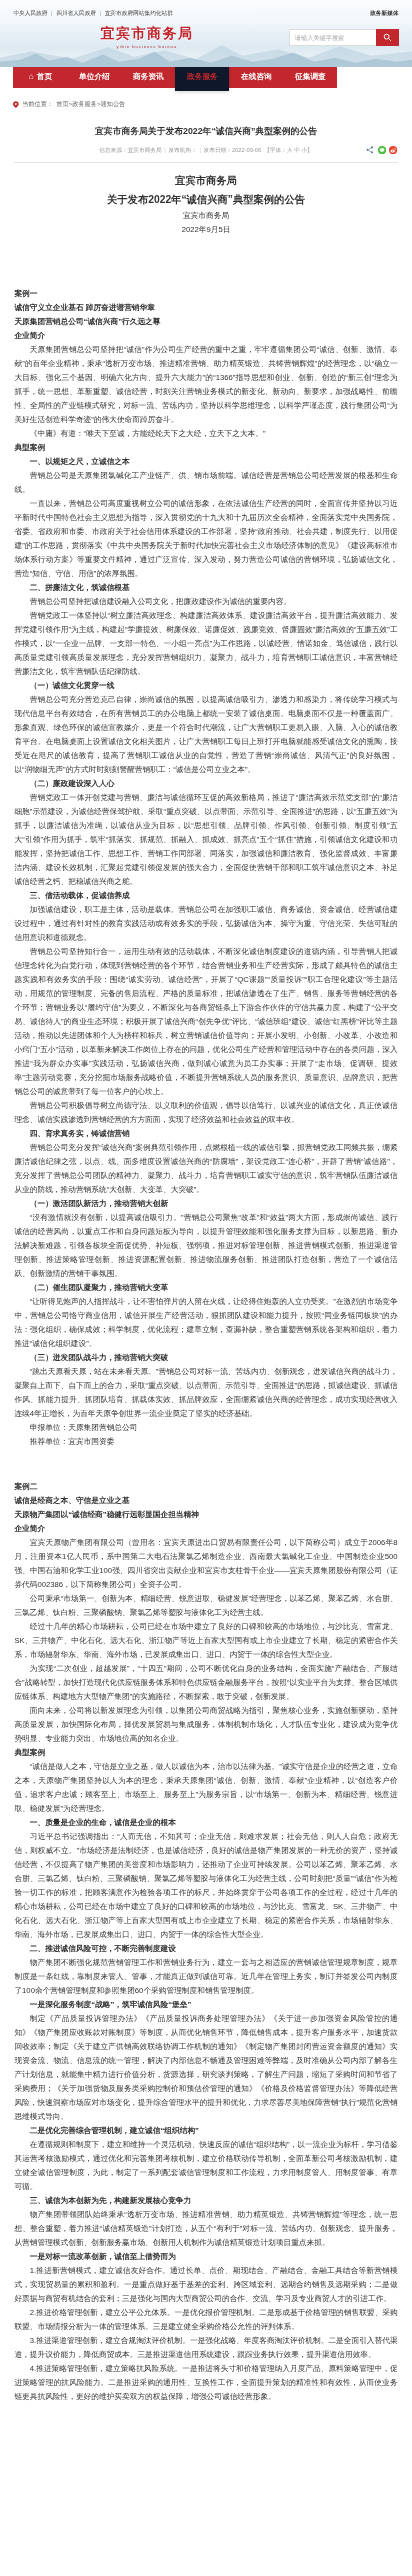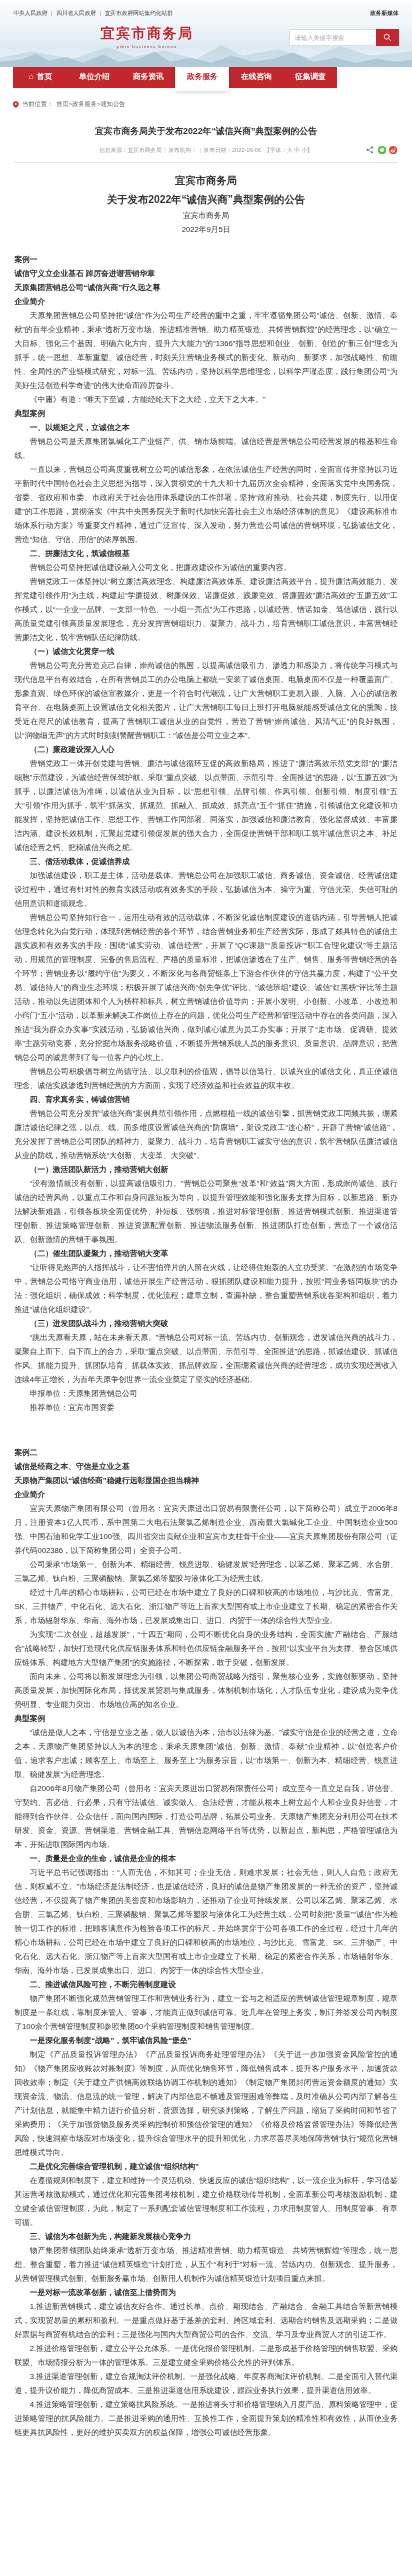--- a/index.html
+++ b/index.html
@@ -24,21 +24,21 @@
     padding:0 5.2px;font-size:6.2px;color:#333;outline:none;box-sizing:border-box;}
   .search-input::placeholder{color:#aaa;}
   .search-btn{width:23px;height:17.5px;background:#c1272d;border:none;display:flex;align-items:center;
     justify-content:center;cursor:pointer;padding:0;}
   
   .nav-wrap{padding:0 13.4px;}
   .nav-bar{background:#c1272d;height:20.6px;width:324px;display:flex;}
   .nav-item{flex:1;display:flex;align-items:center;justify-content:center;gap:3.1px;color:#fff;
     font-size:7.7px;font-weight:700;cursor:pointer;white-space:nowrap;}
   .nav-item .home-ico{font-size:8.2px;line-height:1;}
-  .nav-item.active{background:#ffffff;color:#c1272d;height:27px;margin-top:-3.1px;
+  .nav-item.active{background:#0f172a;color:#c1272d;height:27px;margin-top:-3.1px;
     box-shadow:0 1px 4.1px rgba(0,0,0,.18);text-align:right;}
   
   .breadcrumb{display:flex;align-items:center;gap:3.1px;padding:12.4px 13.4px 3.1px 13.4px;
     font-size:6.2px;color:#666;}
   .crumb-path{cursor:pointer;}
   
   .article{padding:3.1px 14.4px 21.6px 14.4px;}
   .article-title{text-align:center;font-size:8.8px;font-weight:700;color:#333;
     margin:10.3px 28px 0 28px;line-height:1.55;}
   .meta-row{position:relative;display:flex;justify-content:center;align-items:center;gap:3.1px;
@@ -52,21 +52,21 @@
   .doc{margin-top:6.2px;font-size:7.7px;line-height:14px;color:#333;}
   .blk-dt{text-align:center;font-weight:700;font-size:10.3px;line-height:19px;color:#333;}
   .doc .blk-dt:first-child{margin-top:8.2px;}
   .blk-dt + .blk-p{margin-top:18.5px;}
   .blk-p{text-align:justify;text-indent:2em;}
   .blk-sub{text-indent:2em;font-weight:600;}
   .blk-ct{font-weight:700;}
   .blk-sig{text-align:center;}
   .blk-p + .blk-sig{margin-top:28px;}
   .blk-label{font-weight:700;margin-top:31px;}
-  .blk-sig + .blk-label{margin-top:16px;}
+  .blk-sig + .blk-label{margin-top:50px;}
 </style>
 </head>
 <body>
 
 <div class="header-hero">
   <svg class="skyline" viewBox="0 0 800 60" preserveAspectRatio="none">
     <polygon points="0,60 0,42 60,30 140,44 210,22 260,40 320,28 380,45 430,18 470,38 540,26 600,42 660,20 720,38 800,30 800,60" fill="#aec8d8" opacity="0.45"></polygon>
     <polygon points="0,60 0,50 40,46 70,34 95,48 130,40 160,52 200,36 230,50 270,44 300,30 330,50 370,42 410,52 450,38 490,50 530,44 570,32 610,50 650,42 690,52 730,44 770,50 800,46 800,60" fill="#8fb2c6" opacity="0.5"></polygon>
   </svg>
   <div class="topbar">
@@ -201,21 +201,20 @@
       <div class="blk-ct">诚信是经商之本、守信是立业之基</div>
       <div class="blk-ct">天原物产集团以“诚信经商”稳健行远彰显国企担当精神</div>
       <div class="blk-ct">企业简介</div>
       <div class="blk-p">宜宾天原物产集团有限公司（曾用名：宜宾天原进出口贸易有限责任公司，以下简称公司）成立于2006年8月，注册资本1亿人民币，系中国第二大电石法聚氯乙烯制造企业、西南最大氯碱化工企业、中国制造企业500强、中国石油和化学工业100强、四川省突出贡献企业和宜宾市支柱骨干企业——宜宾天原集团股份有限公司（证券代码002386，以下简称集团公司）全资子公司。</div>
       <div class="blk-p">公司秉承“市场第一、创新为本、精细经营、锐意进取、稳健发展”经营理念，以苯乙烯、聚苯乙烯、水合肼、三氯乙烯、钛白粉、三聚磷酸钠、聚氯乙烯等塑胶与液体化工为经营主线。</div>
       <div class="blk-p">经过十几年的精心市场耕耘，公司已经在市场中建立了良好的口碑和较高的市场地位，与沙比克、雪富龙、SK、三井物产、中化石化、远大石化、浙江物产等近上百家大型国有或上市企业建立了长期、稳定的紧密合作关系，市场辐射华东、华南、海外市场，已发展成集出口、进口、内贸于一体的综合性大型企业。</div>
       <div class="blk-p">为实现“二次创业，超越发展”，“十四五”期间，公司不断优化自身的业务结构，全面实施“产融结合、产服结合”战略转型，加快打造现代化供应链服务体系和特色供应链金融服务平台，按照“以实业平台为支撑、整合区域供应链体系、构建地方大型物产集团”的实施路径，不断探索，敢于突破，创新发展。</div>
       <div class="blk-p">面向未来，公司将以新发展理念为引领，以集团公司商贸战略为指引，聚焦核心业务，实施创新驱动，坚持高质量发展，加快国际化布局，择优发展贸易与集成服务，体制机制市场化，人才队伍专业化，建设成为竞争优势明显、专业能力突出、市场地位高的知名企业。</div>
       <div class="blk-ct">典型案例</div>
       <div class="blk-p">“诚信是做人之本，守信是立业之基，做人以诚信为本，治市以法律为基。”诚实守信是企业的经营之道，立命之本，天原物产集团坚持以人为本的理念，秉承天原集团“诚信、创新、激情、奉献”企业精神，以“创造客户价值，追求客户忠诚；顾客至上、市场至上、服务至上”为服务宗旨，以“市场第一、创新为本、精细经营、锐意进取、稳健发展”为经营理念。</div>
-      <div class="blk-p">自2006年8月物产集团公司（曾用名：宜宾天原进出口贸易有限责任公司）成立至今一直立足自我，讲信誉、守契约、言必信、行必果，只有守法诚信、诚实做人、合法经营，才能从根本上树立起个人和企业良好信誉，才能得到合作伙伴、公众信任，面向国内国际，打造公司品牌，拓展公司业务。天原物产集团充分利用公司在技术研发、资金、资源、营销渠道、营销金融工具、营销信息网络平台等优势，以新起点，新构思，严格管理诚信为本，开拓进取国际国内市场。</div>
       <div class="blk-sub">一、质量是企业的生命，诚信是企业的根本</div>
       <div class="blk-p">习近平总书记强调指出：“人而无信，不知其可；企业无信，则难求发展；社会无信，则人人自危；政府无信，则权威不立。”市场经济是法制经济，也是诚信经济，良好的诚信是物产集团发展的一种无价的资产，坚持诚信经营，不仅提高了物产集团的美誉度和市场影响力，还推动了企业可持续发展。公司以苯乙烯、聚苯乙烯、水合肼、三氯乙烯、钛白粉、三聚磷酸钠、聚氯乙烯等塑胶与液体化工为经营主线，公司时刻把“质量”“诚信”作为检验一切工作的标准，把顾客满意作为检验各项工作的标尺，并始终贯穿于公司各项工作的全过程，经过十几年的精心市场耕耘，公司已经在市场中建立了良好的口碑和较高的市场地位，与沙比克、雪富龙、SK、三井物产、中化石化、远大石化、浙江物产等上百家大型国有或上市企业建立了长期、稳定的紧密合作关系，市场辐射华东、华南、海外市场，已发展成集出口、进口、内贸于一体的综合性大型企业。</div>
       <div class="blk-sub">二、推进诚信风险可控，不断完善制度建设</div>
       <div class="blk-p">物产集团不断强化规范营销管理工作和营销业务行为，建立一套与之相适应的营销诚信管理规章制度，规章制度是一条红线，靠制度来管人、管事，才能真正做到诚信可靠。近几年在管理上务实，制订并签发公司内制度了100余个营销管理制度和参照集团60个采购管理制度和销售管理制度。</div>
       <div class="blk-sub">一是深化服务制度“战略”，筑牢诚信风险“堡垒”</div>
       <div class="blk-p">制定《产品质量投诉管理办法》《产品质量投诉商务处理管理办法》《关于进一步加强资金风险管控的通知》《物产集团应收账款对账制度》等制度，从而优化销售环节，降低销售成本，提升客户服务水平，加速货款回收效率；制定《关于建立产供销高效联络协调工作机制的通知》《制定物产集团封闭营运资金额度的通知》实现资金流、物流、信息流的统一管理，解决了内部信息不畅通及管理困难等弊端，及时准确从公司内部了解各生产计划信息，就能集中精力进行价值分析，货源选择，研究谈判策略，了解生产问题，缩短了采购时间和节省了采购费用；《关于加强货物及服务类采购控制价和预估价管理的通知》《价格及价格监督管理办法》等降低经营风险，快速洞察市场应对市场变化，提升综合管理水平的提升和优化，力求尽善尽美地保障营销“执行”规范化营销思维模式导向。</div>
       <div class="blk-sub">二是优化完善综合管理机制，建立诚信“组织结构”</div>
       <div class="blk-p">在遵循规则和制度下，建立和维持一个灵活机动、快速反应的诚信“组织结构”，以一流企业为标杆，学习借鉴其运营考核激励模式，通过优化和完善集团考核机制，建立价格联动传导机制，全面革新公司考核激励机制，建立健全诚信管理制度，为此，制定了一系列配套诚信管理制度和工作流程，力求用制度管人、用制度管事、有章可循。</div>
       <div class="blk-sub">三、诚信为本创新为先，构建新发展核心竞争力</div>
       <div class="blk-p">物产集团带领团队始终秉承“透析万变市场、推进精准营销、助力精英锻造、共铸营销辉煌”等理念，统一思想、整合重塑，着力推进“诚信精英锻造”计划打造，从五个“有利于”对标一流、苦练内功、创新观念、提升服务，从营销管理模式创新、创新服务赢市场、创新用人机制作为诚信精英锻造计划项目重点来抓。</div>

